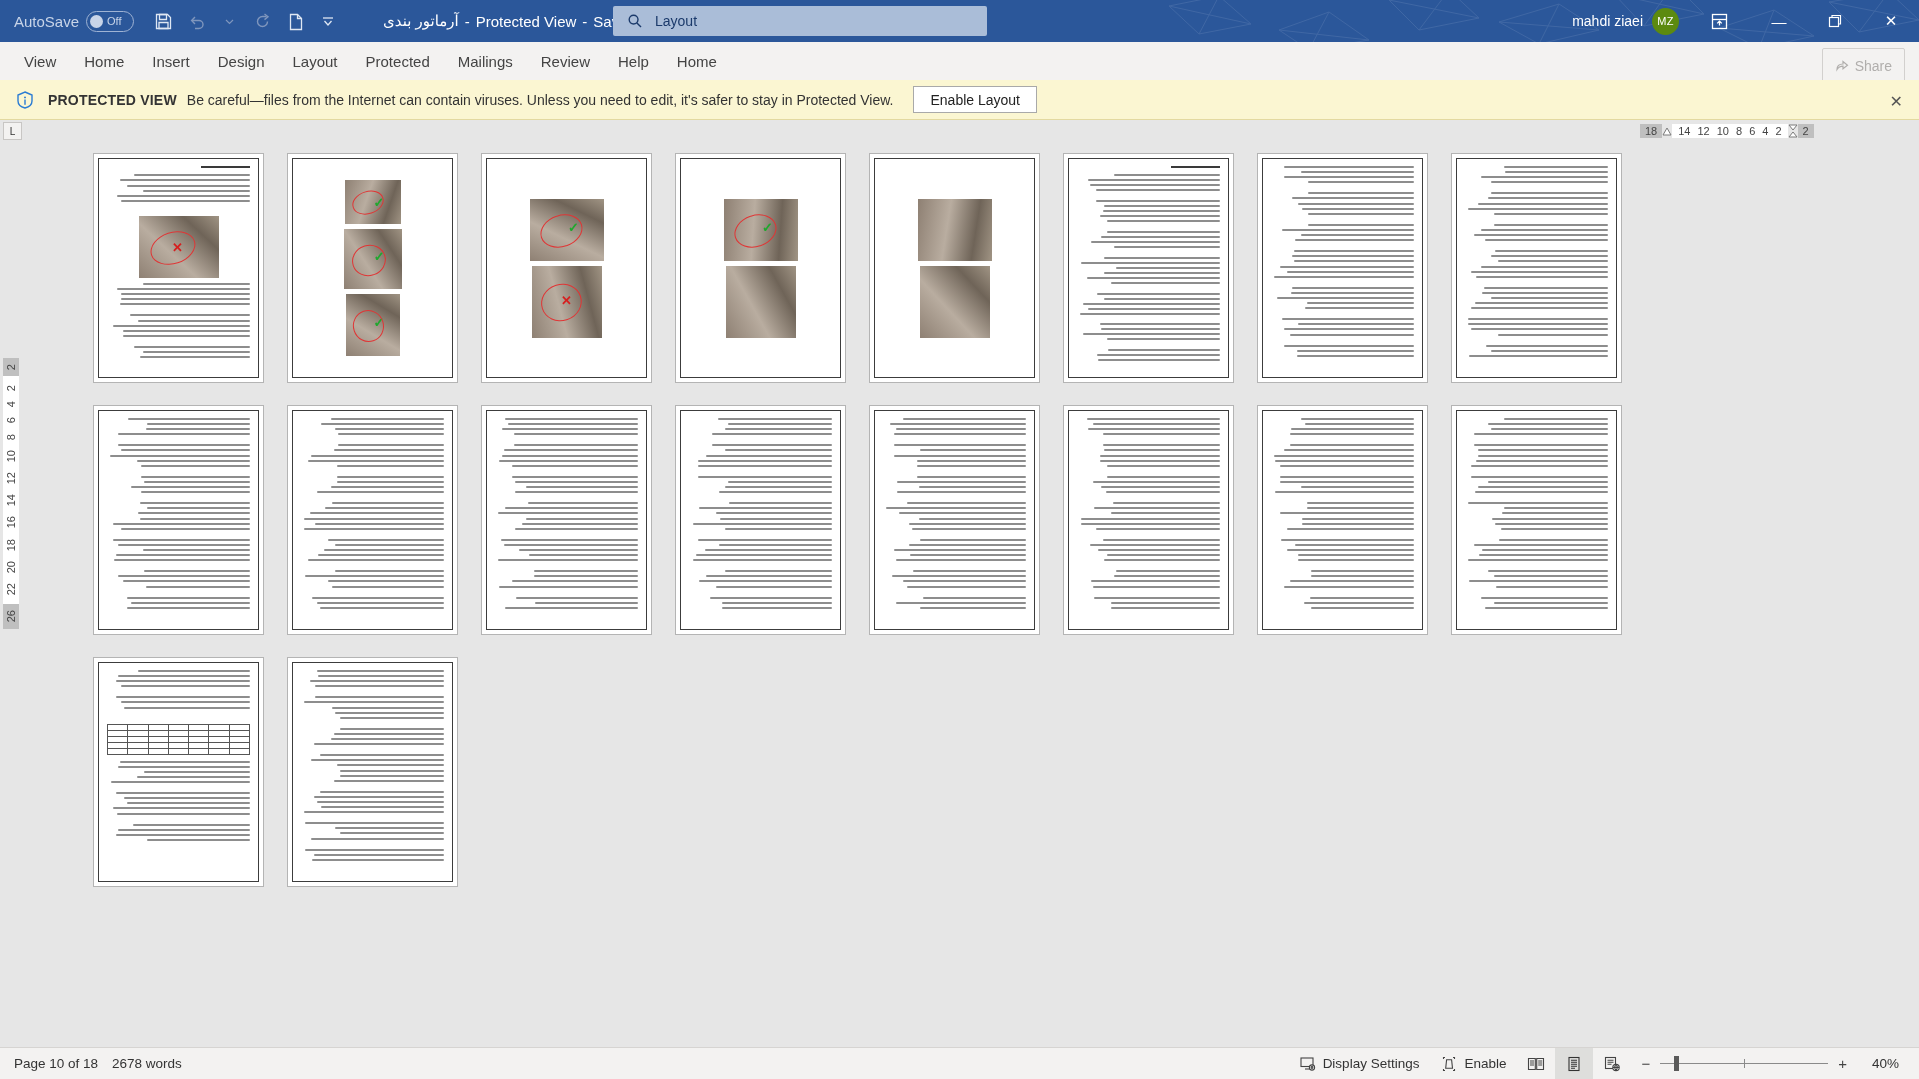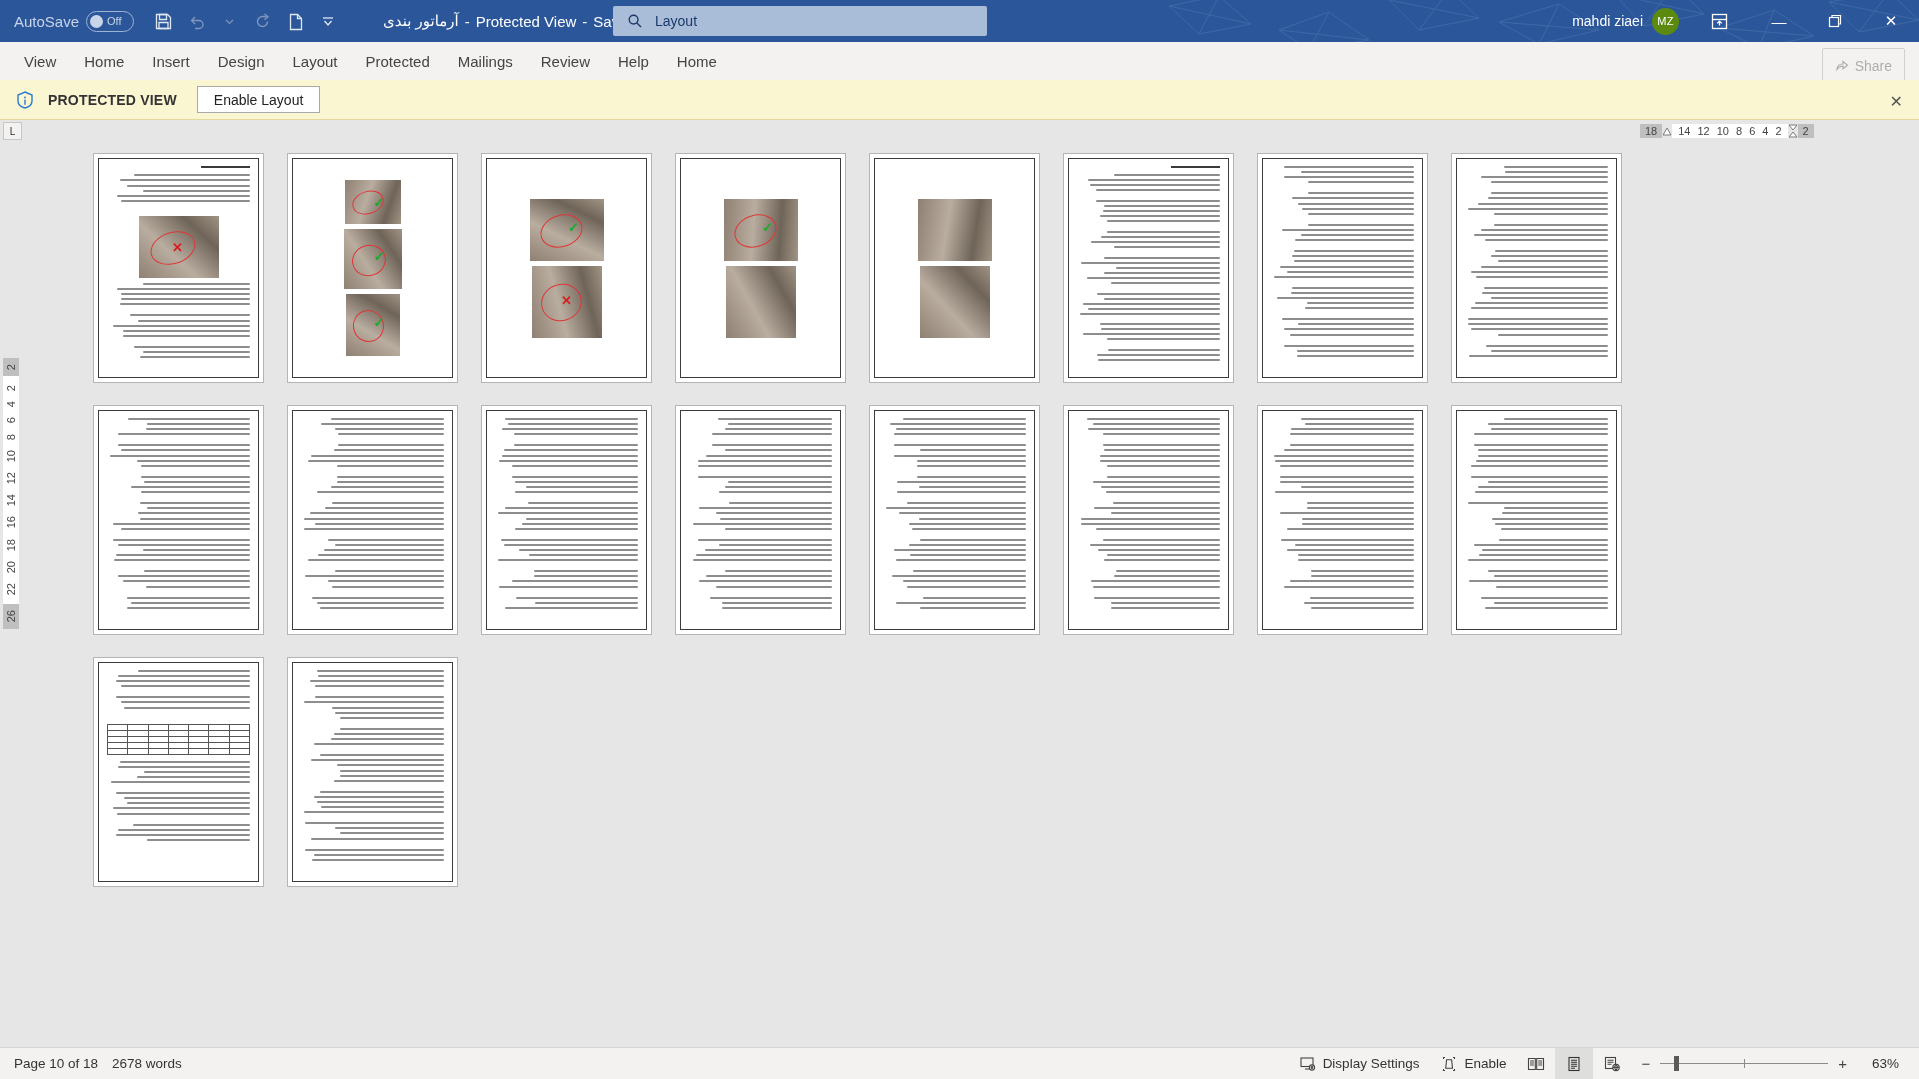--- a/index.html
+++ b/index.html
@@ -313,20 +313,21 @@
 
 <div class="pvbar">
   <span class="pv-icon">
     <svg width="20" height="20" viewBox="0 0 20 20" fill="none" stroke="#2b7cd3" stroke-width="1.4">
       <path d="M10 2 L17 5 v6 c0 4-4 6.2-7 7-3-.8-7-3-7-7V5Z"></path>
       <circle cx="10" cy="7.4" r=".95" fill="#2b7cd3" stroke="none"></circle>
       <path d="M10 10v4.2" stroke-linecap="round"></path>
     </svg>
   </span>
   <span class="pv-strong">PROTECTED VIEW</span>
+  <span class="pv-msg">Be careful—files from the Internet can contain viruses. Unless you need to edit, it's safer to stay in Protected View.</span>
   <span class="pv-enable">Enable Layout</span>
   <span class="pv-close">✕</span>
 </div>
 
 <div class="ruler-h">
   <span class="corner-btn">L</span>
   <span class="hr-track">
     <span class="hr-grey">18</span>
     <span class="hr-marker">
       <svg width="10" height="14" viewBox="0 0 10 14">
@@ -1131,16 +1132,16 @@
       </svg>
     </span>
 
     <span class="zoom-wrap">
       <span class="sign">−</span>
       <span class="zs-line">
         <span class="zs-tick"></span>
         <span class="zs-handle"></span>
       </span>
       <span class="sign">+</span>
-      <span class="zoom-pct">63%</span>
+      <span class="zoom-pct">40%</span>
     </span>
   </span>
 </div>
 
 </body></html>

